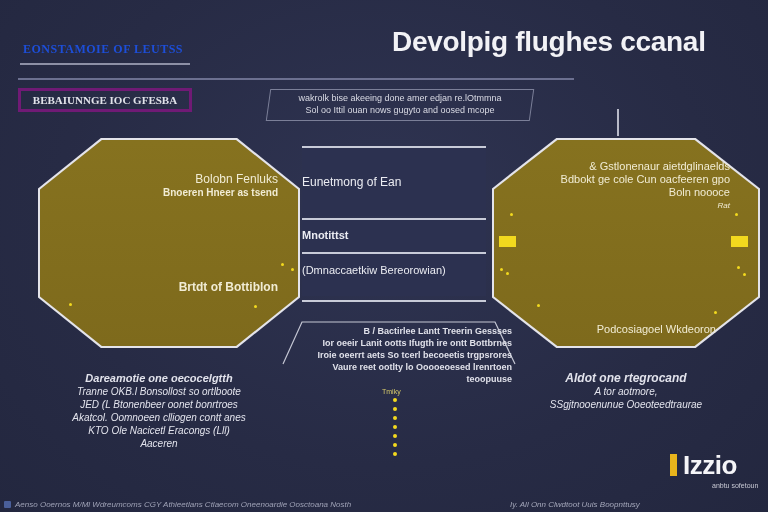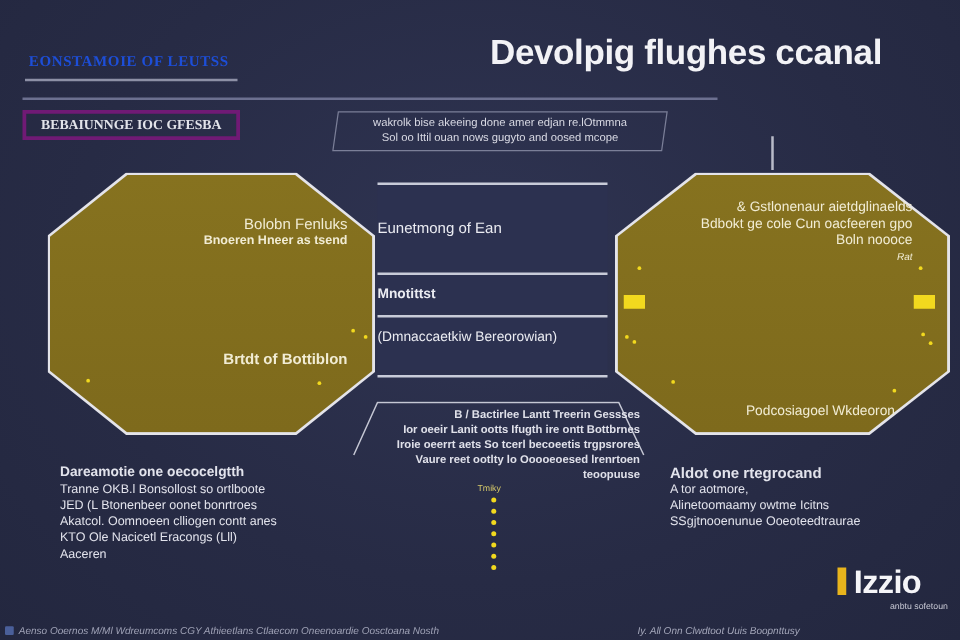--- a/index.html
+++ b/index.html
@@ -43,21 +43,21 @@
     .cb1 { top:146px; height:68px; font-size:12px; line-height:68px; }
     .cb2 { top:218px; height:30px; font-size:11px; line-height:30px; font-weight:bold; }
     .cb3 { top:252px; height:44px; font-size:11px; line-height:13px; padding-top:10px; box-sizing:border-box; }
     .cbot { left:302px; top:300px; width:184px; height:2px; background:#c8cbd8; }
     .trap-svg { left:282px; top:321px; }
     .trap-text { left:286px; top:325px; width:226px; font-size:9px; line-height:12px; text-align:right; color:#e0e1ea; font-weight:bold; }
     .trap-tag { left:382px; top:388px; font-size:7px; color:#d4c86a; }
     .chain { left:390px; top:398px; width:10px; }
     .chain i { display:block; width:4px; height:4px; background:#f2d91e; border-radius:50%; margin:0 auto 5px auto; }
 
-    .desc { position:absolute; text-align:left; color:#e2e3ec; font-size:10px; line-height:13px; }
+    .desc { position:absolute; text-align:center; color:#e2e3ec; font-size:10px; line-height:13px;font-style:italic; }
     .descL { left:48px; top:372px; width:222px; }
     .descL .h { font-size:11px; font-weight:bold; }
     .descR { left:536px; top:372px; width:180px; }
     .descR .h { font-size:12px; font-weight:bold; }
 
     .logo { left:670px; top:450px; font-size:26px; font-weight:bold; color:#f5f5f8; letter-spacing:-0.5px; }
     .logo-bar { display:inline-block; width:7px; height:22px; background:#e8b41c; vertical-align:-2px; margin-right:6px; }
     .logo-sub { left:712px; top:482px; font-size:7px; color:#c8c9d4; }
 
     .footL { left:4px; top:500px; font-size:8px; color:#9fa2b6; font-style:italic; }
@@ -142,21 +142,20 @@
   <div class="h">Dareamotie one oecocelgtth</div>
   <div>Tranne OKB.l Bonsollost so ortlboote</div>
   <div>JED (L Btonenbeer oonet bonrtroes</div>
   <div>Akatcol. Oomnoeen clliogen contt anes</div>
   <div>KTO Ole Nacicetl Eracongs (Lll)</div>
   <div>Aaceren</div>
 </div>
 <div class="desc descR">
   <div class="h">Aldot one rtegrocand</div>
   <div>A tor aotmore,</div>
-  <div>Alinetoomaamy owtme Icitns</div>
   <div>SSgjtnooenunue Ooeoteedtraurae</div>
 </div>
 
 <div class="abs logo">
   <span class="logo-bar"></span><span>Izzio</span>
 </div>
 <div class="abs logo-sub">anbtu sofetoun</div>
 
 <div class="abs footL">
   <span class="footL-icon"></span><span>Aenso Ooernos M/Ml Wdreumcoms CGY Athieetlans Ctlaecom Oneenoardie Oosctoana Nosth</span>

